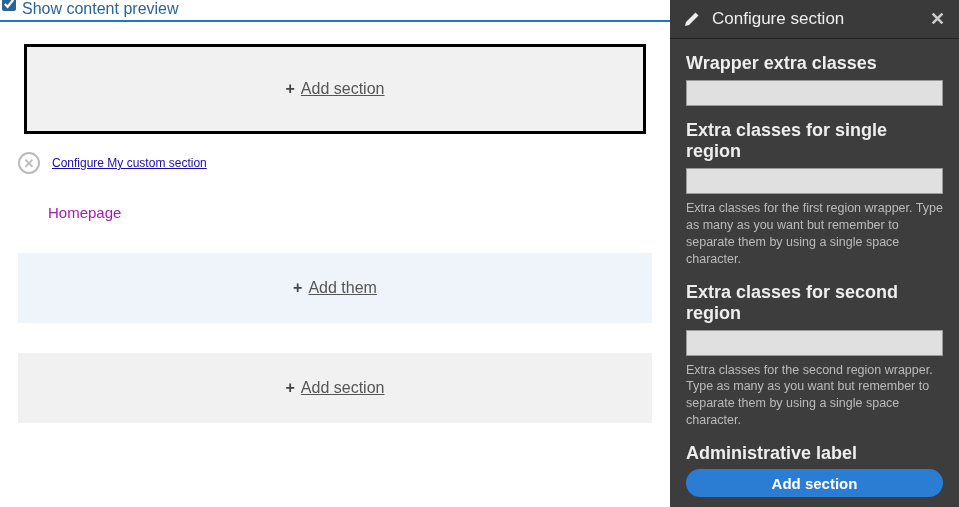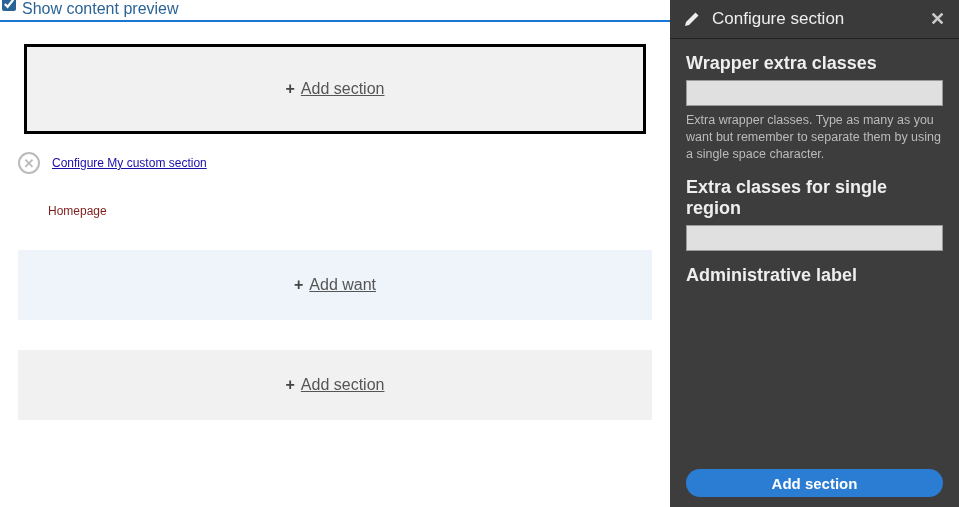--- a/index.html
+++ b/index.html
@@ -77,22 +77,22 @@
     cursor: pointer;
     line-height: 1;
   }
   .configure-link {
     color: #1a0dab;
     text-decoration: underline;
     font-size: 12px;
   }
 
   .page-title {
-    font-size: 12px;
-    color: #7f1d1d;
+    font-size: 15px;
+    color: #a21caf;
     margin: 0 0 32px 30px;
   }
 
   .add-block-row {
     background: #eef4f9;
     height: 70px;
     display: flex;
     align-items: center;
     justify-content: center;
     margin-bottom: 30px;
@@ -206,21 +206,21 @@
       <div class="remove-btn">
         <span>✕</span>
       </div>
       <a href="#" class="configure-link">Configure My custom section</a>
     </div>
 
     <div class="page-title">Homepage</div>
 
     <div class="add-block-row">
       <span class="plus">+</span>
-      <span class="add-link">Add want</span>
+      <span class="add-link">Add them</span>
     </div>
 
     <div class="add-section-row">
       <span class="plus">+</span>
       <span class="add-link">Add section</span>
     </div>
 
   </div>
 </div>
 
@@ -236,28 +236,33 @@
     <div class="close-x">
       <span>✕</span>
     </div>
   </div>
 
   <div class="panel-body">
 
     <div class="field">
       <div class="field-label">Wrapper extra classes</div>
       <input class="field-input" type="text" value="" style="">
-      <div class="field-desc">Extra wrapper classes. Type as many as you want but remember to separate them by using a single space character.</div>
     </div>
 
     <div class="field">
       <div class="field-label">Extra classes for single region</div>
       <input class="field-input" type="text" value="" style="">
-    </div>
-
+      <div class="field-desc">Extra classes for the first region wrapper. Type as many as you want but remember to separate them by using a single space character.</div>
+    </div>
+
+    <div class="field">
+      <div class="field-label">Extra classes for second region</div>
+      <input class="field-input" type="text" value="" style="">
+      <div class="field-desc">Extra classes for the second region wrapper. Type as many as you want but remember to separate them by using a single space character.</div>
+    </div>
 
     <div class="field">
       <div class="field-label">Administrative label</div>
 
     </div>
 
   </div>
 
   <div class="panel-footer">
     <button class="submit-btn">Add section</button>

